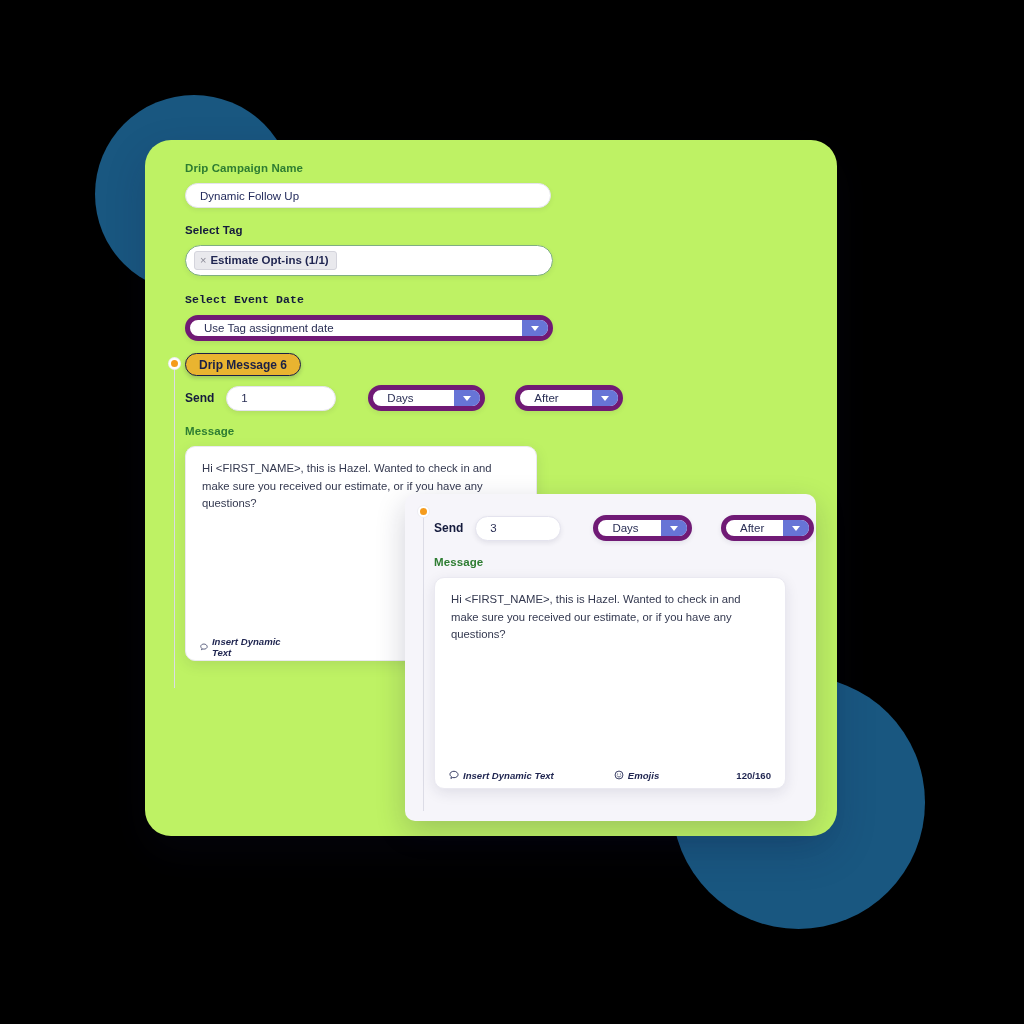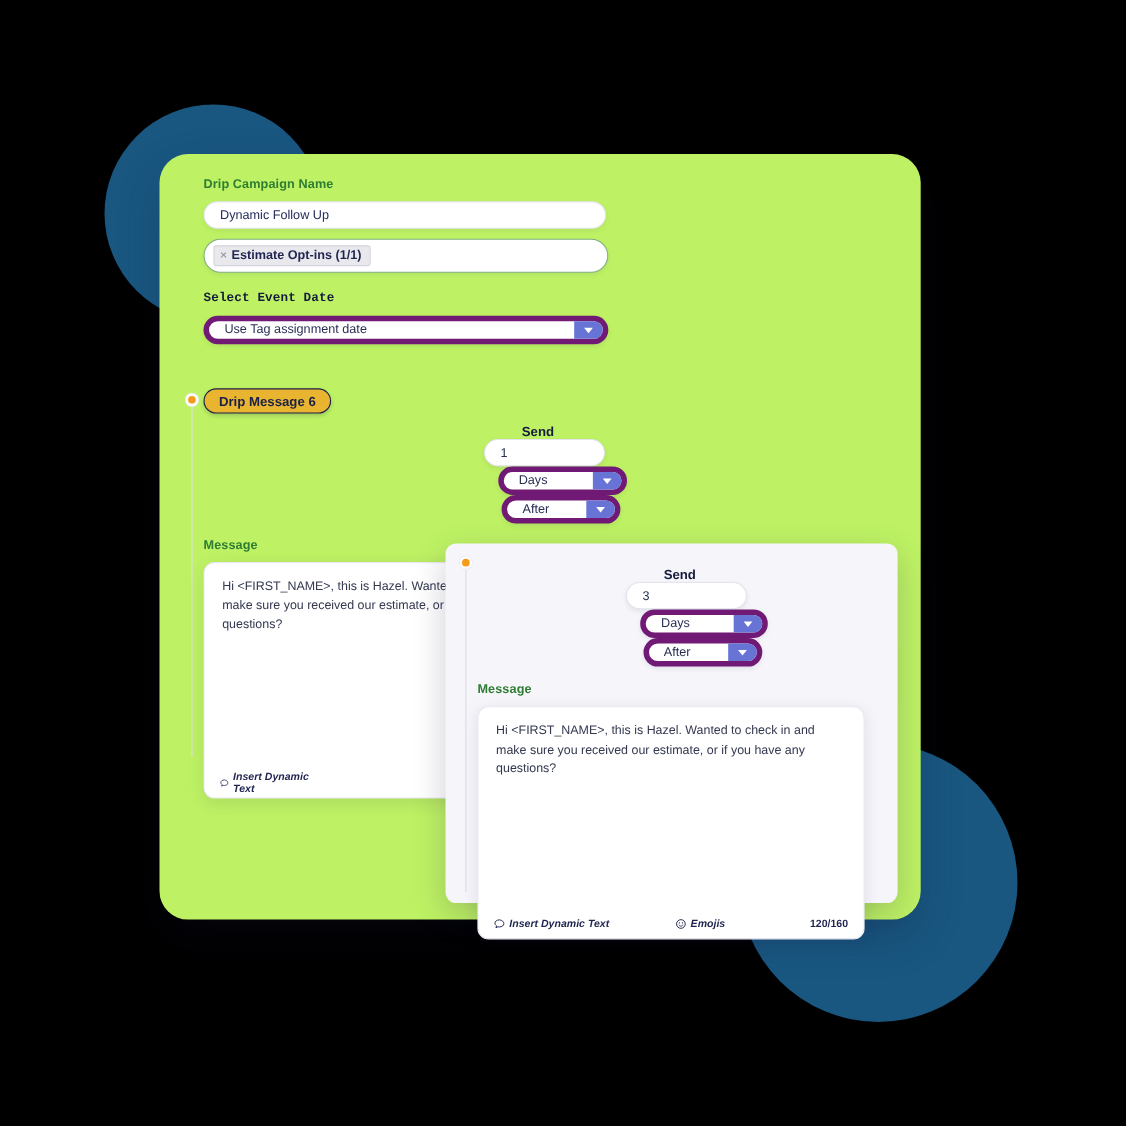--- a/index.html
+++ b/index.html
@@ -174,21 +174,21 @@
     vertical-align: middle;
   }
   .minus-icon i {
     display: block;
     width: 7px; height: 1.8px;
     background: #FFFFFF;
     border-radius: 1px;
   }
 
   
-  .send-row { display: flex; align-items: center; flex-direction: column; }
+  .send-row { display: flex; align-items: center; }
   .send-word {
     font-size: 12px;
     font-weight: bold;
     color: #151B3D;
     margin-right: 12px;
   }
   .send-num {
     height: 25px;
     background: #FFFFFF;
     border: 1px solid #E4E3EE;
@@ -270,20 +270,21 @@
 
   <div id="main-card">
 
     <div class="form-area">
 
       <label class="label-green">Drip Campaign Name</label>
       <div class="pill-input" id="campaign-name-input">
         <span title="Enter campaign name">Dynamic Follow Up</span>
       </div>
 
+      <label class="label-navy" style="margin-top:16px;">Select Tag</label>
       <div id="tag-select">
         <span class="tag-chip">
           <span class="tag-chip-x">×</span>
           <span>Estimate Opt-ins (1/1)</span>
         </span>
       </div>
 
       <label class="label-navy" style="margin-top:17px;font-family:Liberation Mono, monospace;">Select Event Date</label>
       <div class="select-pill" id="event-date-select">
         <span>Use Tag assignment date</span>

